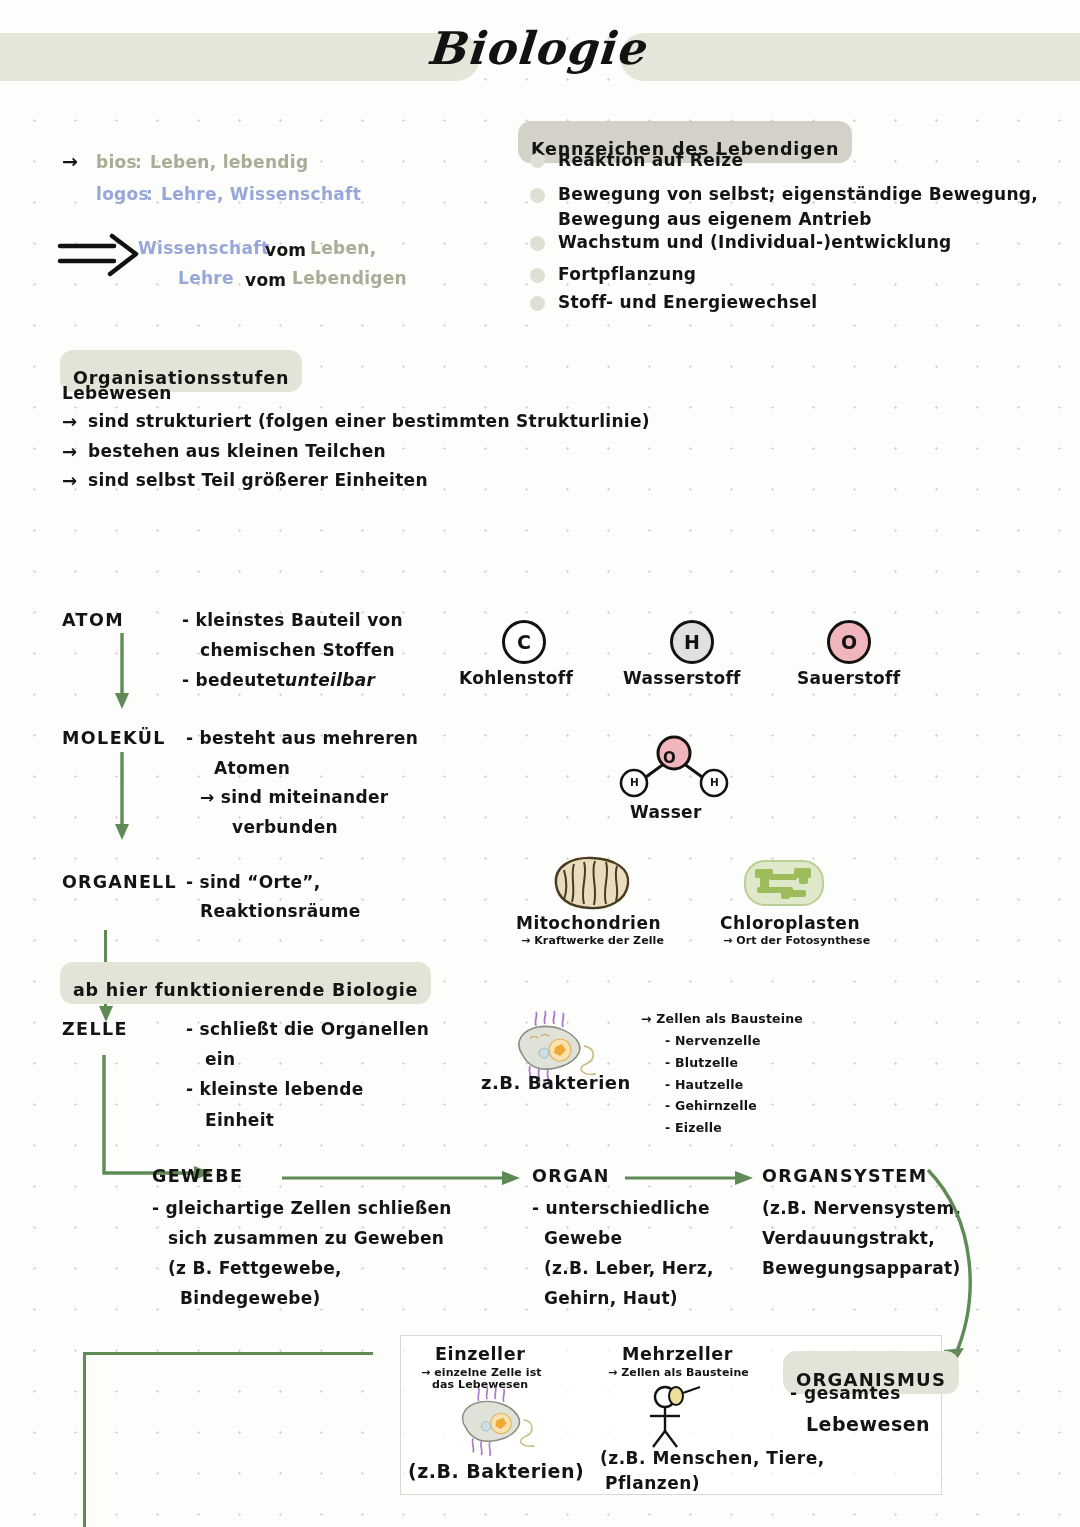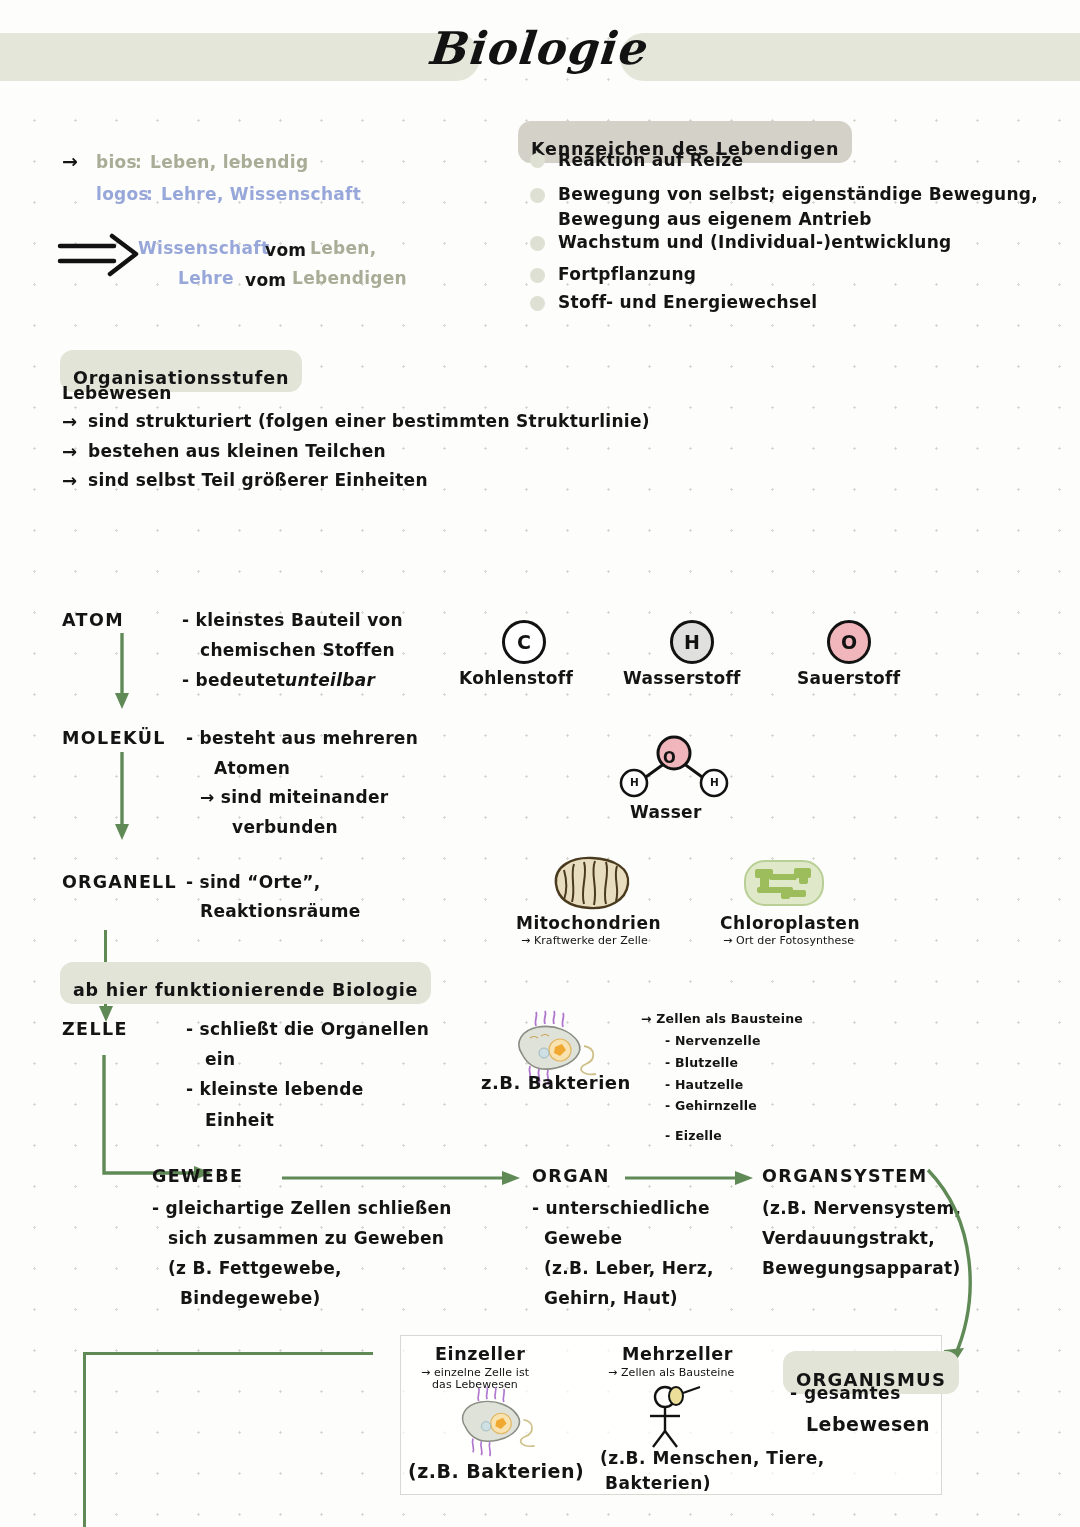--- a/index.html
+++ b/index.html
@@ -33,21 +33,21 @@
     position:absolute;display:inline-block;
     padding:18px 13px 4px 13px;border-radius:13px;
     font-weight:700;font-size:17.5px;letter-spacing:.8px;white-space:nowrap;
   }
   .pill-grey{background:#d4d2c8;}
   .pill-sage{background:#e1e4d6;}
 
   .lbl{font-weight:700;font-size:17.5px;letter-spacing:.5px;white-space:nowrap;}
   .body-txt{font-size:17px;font-weight:600;letter-spacing:.3px;white-space:nowrap;}
   .small{font-size:12.5px;font-weight:600;letter-spacing:.2px;white-space:nowrap;}
-  .tiny{font-size:11px;font-weight:400;letter-spacing:.1px;white-space:nowrap;}
+  .tiny{font-size:11px;font-weight:700;letter-spacing:.1px;white-space:nowrap;}
 
   .olive{color:#a9ac96;}
   .blue{color:#98a7d9;}
   .blk{color:#141414;}
 
   
   .bullet{position:absolute;width:15px;height:15px;border-radius:50%;background:#dde0d2;}
 
   
   .gline{position:absolute;background:#5f8a56;}
@@ -233,21 +233,21 @@
     <circle cx="44" cy="41" r="5" fill="#cfe0e4" stroke="#9fb9c0" stroke-width="1"></circle>
     <path d="M30 26 q4 -3 8 0 M41 24 q4 -3 8 0" fill="none" stroke="#c8a050" stroke-width="1.2"></path>
   </svg>
   <div class="t lbl" style="left:481px;top:1072px;font-size:18px;">z.B. Bakterien</div>
 
   <div class="t small" style="left:641px;top:1011px;">→ Zellen als Bausteine</div>
   <div class="t small" style="left:665px;top:1033px;">- Nervenzelle</div>
   <div class="t small" style="left:665px;top:1055px;">- Blutzelle</div>
   <div class="t small" style="left:665px;top:1077px;">- Hautzelle</div>
   <div class="t small" style="left:665px;top:1098px;">- Gehirnzelle</div>
-  <div class="t small" style="left:665px;top:1120px;margin-top:8px;">- Eizelle</div>
+  <div class="t small" style="left:665px;top:1120px;">- Eizelle</div>
 
   <svg width="130" height="130" style="left:96px;top:1055px;" viewBox="0 0 130 130">
     <path d="M8 0 L8 118 L100 118" fill="none" stroke="#5f8a56" stroke-width="3.4"></path>
     <polygon points="116,118 98,111 98,125" fill="#5f8a56"></polygon>
   </svg>
 
   <div class="t lbl" style="left:152px;top:1166px;letter-spacing:1.4px;">GEWEBE</div>
   <div class="t body-txt" style="left:152px;top:1198px;">- gleichartige Zellen schließen</div>
   <div class="t body-txt" style="left:168px;top:1228px;">sich zusammen zu Geweben</div>
   <div class="t body-txt" style="left:168px;top:1258px;">(z B. Fettgewebe,</div>
@@ -307,21 +307,21 @@
   <svg width="74" height="64" style="left:640px;top:1385px;" viewBox="0 0 74 64">
     <circle cx="25" cy="12" r="10" fill="none" stroke="#121212" stroke-width="2.4"></circle>
     <ellipse cx="36" cy="11" rx="7" ry="9" fill="#ecdf9a" stroke="#121212" stroke-width="2"></ellipse>
     <line x1="43" y1="8" x2="60" y2="2" stroke="#121212" stroke-width="2"></line>
     <line x1="25" y1="22" x2="25" y2="46" stroke="#121212" stroke-width="2.4"></line>
     <line x1="10" y1="31" x2="40" y2="31" stroke="#121212" stroke-width="2.4"></line>
     <line x1="25" y1="46" x2="13" y2="62" stroke="#121212" stroke-width="2.4"></line>
     <line x1="25" y1="46" x2="37" y2="62" stroke="#121212" stroke-width="2.4"></line>
   </svg>
   <div class="t lbl" style="left:600px;top:1448px;font-size:17px;">(z.B. Menschen, Tiere,</div>
-  <div class="t lbl" style="left:605px;top:1473px;font-size:17px;">Bakterien)</div>
+  <div class="t lbl" style="left:605px;top:1473px;font-size:17px;">Pflanzen)</div>
 
   <div class="h-pill pill-sage" style="left:783px;top:1351px;font-size:18px;letter-spacing:1.2px;">ORGANISMUS</div>
   <div class="t lbl" style="left:790px;top:1383px;font-size:17px;">- gesamtes</div>
   <div class="t lbl" style="left:806px;top:1413px;font-size:19px;">Lebewesen</div>
 
   <div class="gline" style="left:83px;top:1352px;width:290px;height:3.2px;"></div>
   <div class="gline" style="left:83px;top:1352px;width:3.2px;height:175px;"></div>
 
 </div>
 

